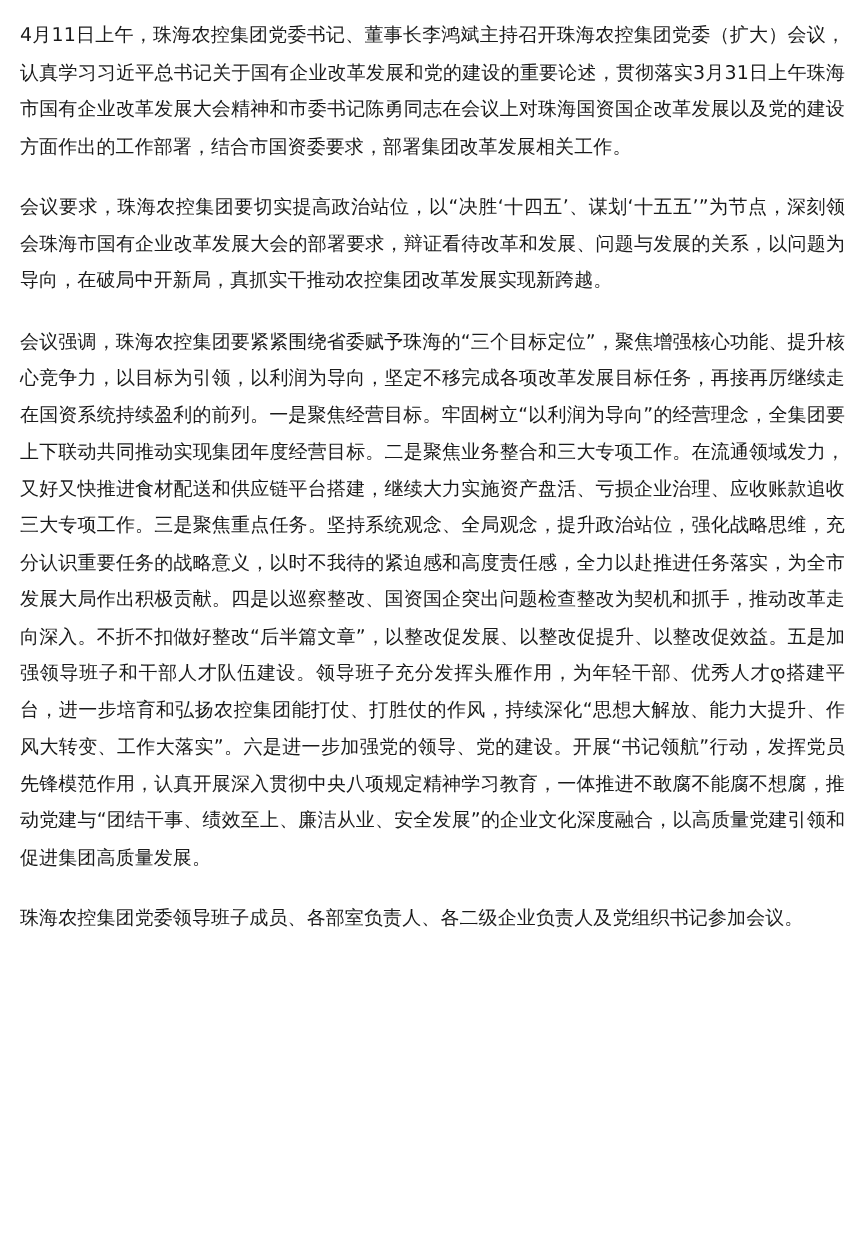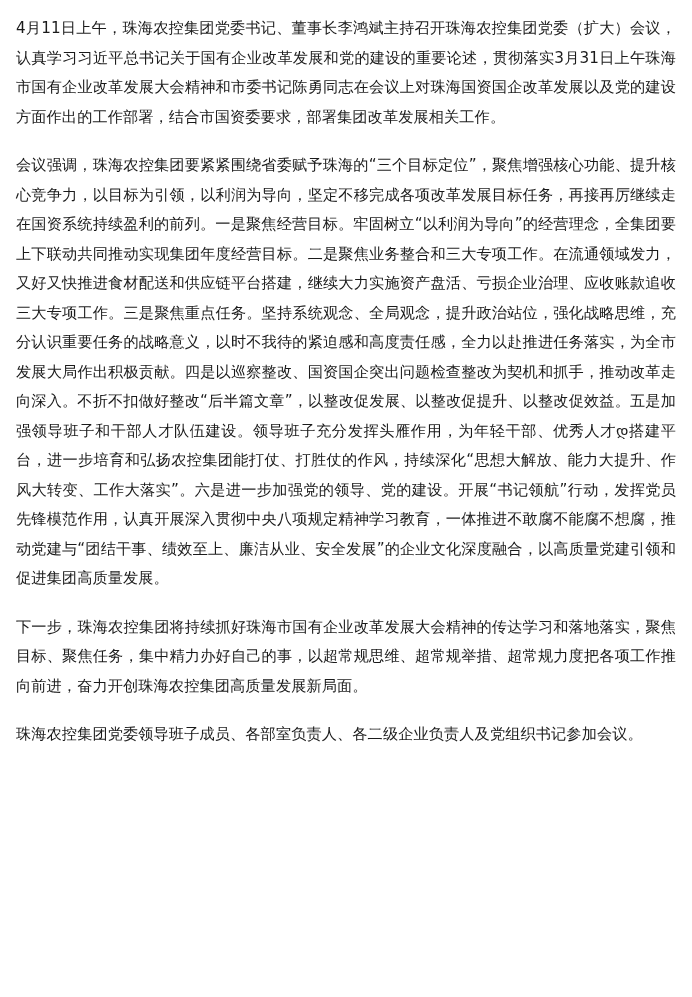--- a/index.html
+++ b/index.html
@@ -36,17 +36,17 @@
   .para:last-child {
     margin-bottom: 0;
   }
 </style>
 </head>
 <body>
 
 <div class="page">
   <div class="article">
     <p class="para">4月11日上午，珠海农控集团党委书记、董事长李鸿斌主持召开珠海农控集团党委（扩大）会议，认真学习习近平总书记关于国有企业改革发展和党的建设的重要论述，贯彻落实3月31日上午珠海市国有企业改革发展大会精神和市委书记陈勇同志在会议上对珠海国资国企改革发展以及党的建设方面作出的工作部署，结合市国资委要求，部署集团改革发展相关工作。</p>
+    <p class="para">会议要求，珠海农控集团要切实提高政治站位，以“决胜‘十四五’、谋划‘十五五’”为节点，深刻领会珠海市国有企业改革发展大会的部署要求，辩证看待改革和发展、问题与发展的关系，以问题为导向，在破局中开新局，真抓实干推动农控集团改革发展实现新跨越。</p>
     <p class="para">会议强调，珠海农控集团要紧紧围绕省委赋予珠海的“三个目标定位”，聚焦增强核心功能、提升核心竞争力，以目标为引领，以利润为导向，坚定不移完成各项改革发展目标任务，再接再厉继续走在国资系统持续盈利的前列。一是聚焦经营目标。牢固树立“以利润为导向”的经营理念，全集团要上下联动共同推动实现集团年度经营目标。二是聚焦业务整合和三大专项工作。在流通领域发力，又好又快推进食材配送和供应链平台搭建，继续大力实施资产盘活、亏损企业治理、应收账款追收三大专项工作。三是聚焦重点任务。坚持系统观念、全局观念，提升政治站位，强化战略思维，充分认识重要任务的战略意义，以时不我待的紧迫感和高度责任感，全力以赴推进任务落实，为全市发展大局作出积极贡献。四是以巡察整改、国资国企突出问题检查整改为契机和抓手，推动改革走向深入。不折不扣做好整改“后半篇文章”，以整改促发展、以整改促提升、以整改促效益。五是加强领导班子和干部人才队伍建设。领导班子充分发挥头雁作用，为年轻干部、优秀人才დ搭建平台，进一步培育和弘扬农控集团能打仗、打胜仗的作风，持续深化“思想大解放、能力大提升、作风大转变、工作大落实”。六是进一步加强党的领导、党的建设。开展“书记领航”行动，发挥党员先锋模范作用，认真开展深入贯彻中央八项规定精神学习教育，一体推进不敢腐不能腐不想腐，推动党建与“团结干事、绩效至上、廉洁从业、安全发展”的企业文化深度融合，以高质量党建引领和促进集团高质量发展。</p>
-    <p class="para">下一步，珠海农控集团将持续抓好珠海市国有企业改革发展大会精神的传达学习和落地落实，聚焦目标、聚焦任务，集中精力办好自己的事，以超常规思维、超常规举措、超常规力度把各项工作推向前进，奋力开创珠海农控集团高质量发展新局面。</p>
     <p class="para">珠海农控集团党委领导班子成员、各部室负责人、各二级企业负责人及党组织书记参加会议。</p>
   </div>
 </div>
 
 </body></html>

